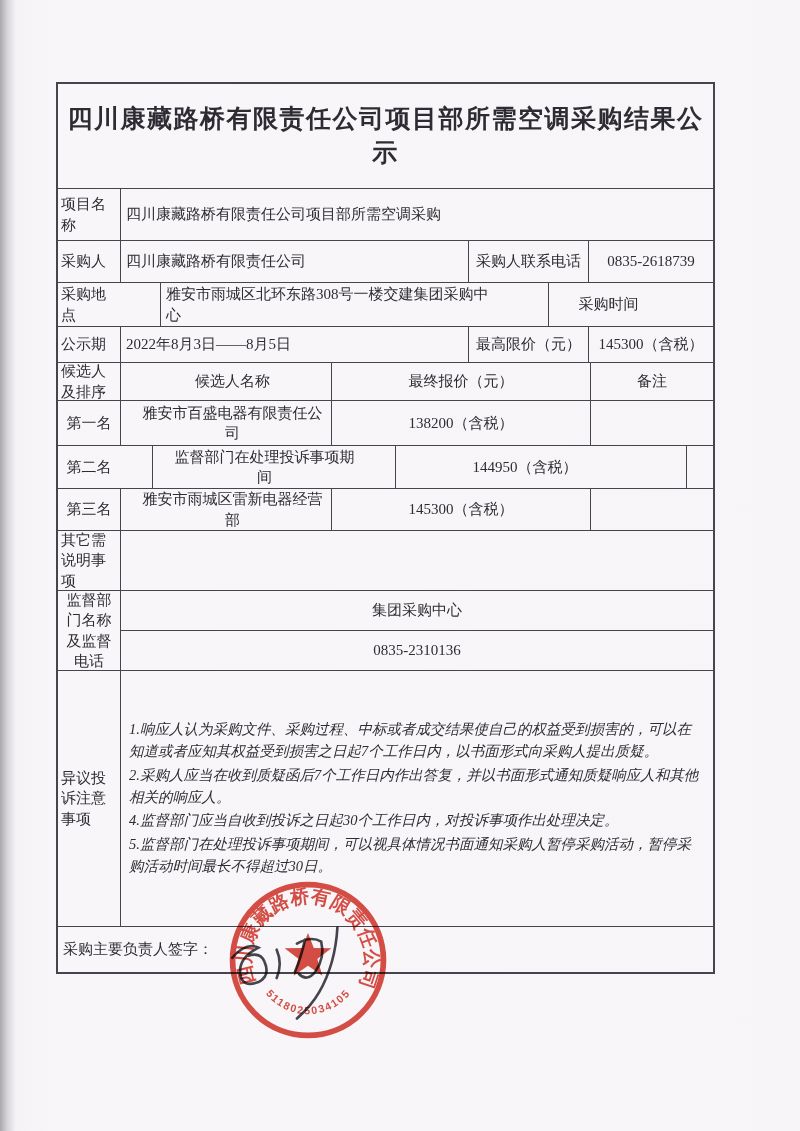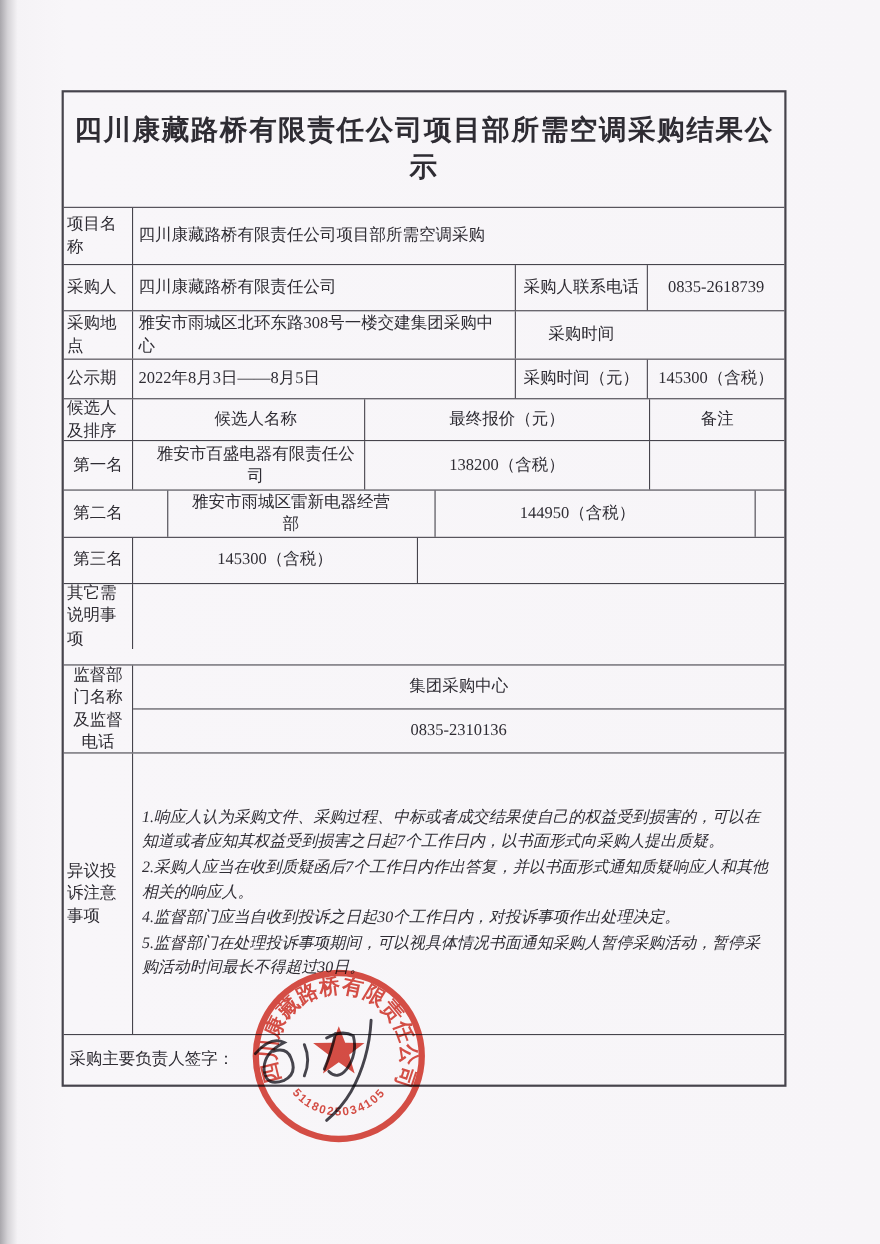--- a/index.html
+++ b/index.html
@@ -29,23 +29,23 @@
   .cell + .cell, .vstack { border-left:1px solid #46444c; }
   .c-label { width:62px; word-break:break-all; padding:2px 3px; }
   .c-center { justify-content:center; text-align:center; }
   .c-v348 { width:348px; }
   .c-v120 { width:120px; justify-content:center; text-align:center; }
   .c-name { width:211px; justify-content:center; text-align:center;padding-left:18px; }
   .c-price{ width:259px; justify-content:center; text-align:center; }
   .c-last { flex:1; }
   .r-title { height:104px; align-items:center; justify-content:center;
              font-size:25px; font-weight:bold; letter-spacing:1.5px; text-align:center; }
-  .r1 { height:52px; } .r2 { height:42px; } .r3 { height:44px; } .r4 { height:36px; }
+  .r1 { height:52px; } .r2 { height:42px; } .r3 { height:44px;gap:40px; } .r4 { height:36px; }
   .r5 { height:38px; } .r6 { height:45px; } .r7 { height:43px;gap:32px; } .r8 { height:42px; }
-  .r9 { height:60px;justify-content:center; } .r10 { height:80px;margin-top:14px; } .r11 { height:256px; } .r12 { height:46px; }
+  .r9 { height:60px;justify-content:center; } .r10 { height:80px; } .r11 { height:256px; } .r12 { height:46px; }
   .vstack { flex:1; display:flex; flex-direction:column; }
   .vstack .sub { flex:1; display:flex; align-items:center; justify-content:center; }
   .vstack .sub + .sub { border-top:1px solid #46444c; }
   .objection-text { flex:1; display:flex; flex-direction:column; justify-content:center;
                     padding:6px 8px; font-size:14.5px; line-height:1.5; }
   .objection-text p { margin:1px 0;font-style:italic; }
   .sig-row .cell { width:100%; }
   .stamp { position:absolute; left:226px; top:878px; width:164px; height:164px;
            mix-blend-mode:multiply; opacity:0.88; }
   .handwriting { position:absolute; left:218px; top:912px; width:172px; height:124px;
@@ -77,47 +77,48 @@
 
     <div class="row r3">
       <div class="cell c-label">采购地点</div>
       <div class="cell c-v348">雅安市雨城区北环东路308号一楼交建集团采购中心</div>
       <div class="cell c-v120">采购时间</div>
     </div>
 
     <div class="row r4">
       <div class="cell c-label">公示期</div>
       <div class="cell c-v348">2022年8月3日——8月5日</div>
-      <div class="cell c-v120">采购时间（元）</div>
+      <div class="cell c-v120">最高限价（元）</div>
       <div class="cell c-last c-center">145300（含税）</div>
     </div>
 
     <div class="row r5">
       <div class="cell c-label">候选人及排序</div>
       <div class="cell c-name">候选人名称</div>
       <div class="cell c-price">最终报价（元）</div>
       <div class="cell c-last c-center">备注</div>
     </div>
 
     <div class="row r6">
       <div class="cell c-label c-center">第一名</div>
       <div class="cell c-name">雅安市百盛电器有限责任公司</div>
       <div class="cell c-price">138200（含税）</div>
       <div class="cell c-last"></div>
     </div>
 
     <div class="row r7">
       <div class="cell c-label c-center">第二名</div>
-      <div class="cell c-name">雅安市雨城区雷新电器经营部</div>
+      <div class="cell c-name">监督部门在处理投诉事项期间</div>
       <div class="cell c-price">144950（含税）</div>
       <div class="cell c-last"></div>
     </div>
 
     <div class="row r8">
       <div class="cell c-label c-center">第三名</div>
+      <div class="cell c-name">雅安市雨城区雷新电器经营部</div>
       <div class="cell c-price">145300（含税）</div>
       <div class="cell c-last"></div>
     </div>
 
     <div class="row r9">
       <div class="cell c-label">其它需说明事项</div>
       <div class="cell c-last"></div>
     </div>
 
     <div class="row r10">

